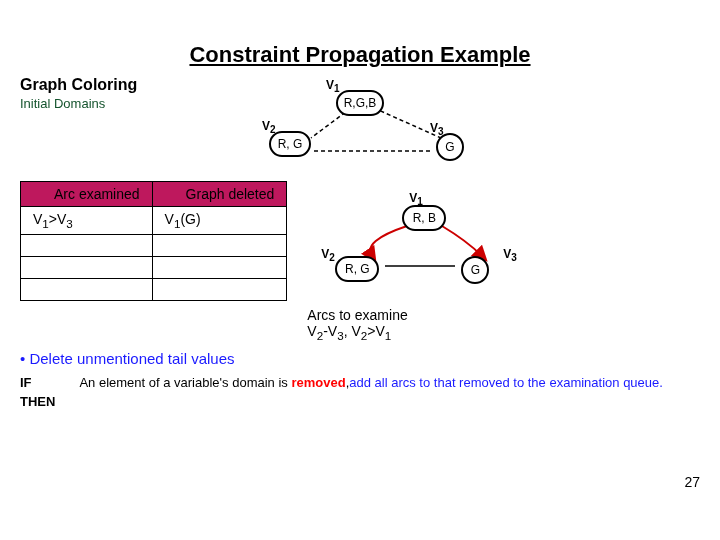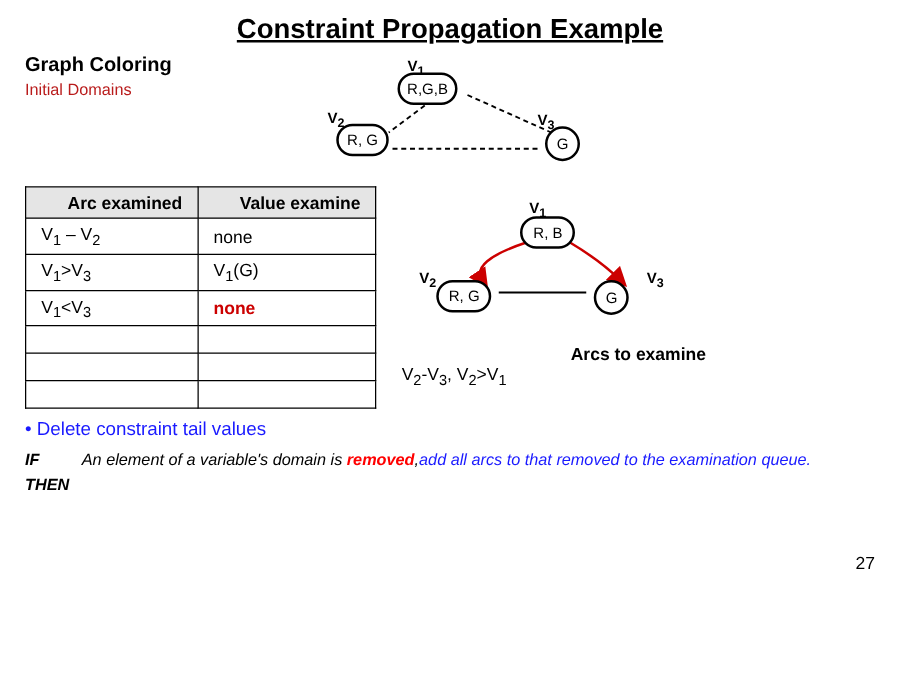--- a/index.html
+++ b/index.html
@@ -10,20 +10,21 @@
       font-family: Arial, sans-serif;
       overflow: hidden;
       position: relative;
     }
 
     .page {
       width: 720px;
       height: 464px;
       padding: 10px 20px;
       position: relative;
+      margin-top: 32px;
     }
 
     .title {
       text-align: center;
       font-size: 22px;
       font-weight: bold;
       text-decoration: underline;
       margin-bottom: 8px;
     }
 
@@ -39,21 +40,21 @@
       width: 140px;
       flex-shrink: 0;
     }
     .graph-coloring-label {
       font-size: 16px;
       font-weight: bold;
       margin-bottom: 2px;
     }
     .initial-domains-label {
       font-size: 13px;
-      color: #b91c1c;
+      color: #14532d;
     }
 
     .constraint-label {
       position: absolute;
       right: 0;
       top: 10px;
       font-size: 13px;
     }
 
     
@@ -83,22 +84,22 @@
       border-collapse: collapse;
       min-width: 220px;
     }
     table th, table td {
       border: 1px solid black;
       padding: 4px 12px;
       font-size: 14px;
       text-align: left;
     }
     table th {
-      font-weight: bold;
-      background: #e5e5e5;
+      font-weight: normal;
+      background: #be185d;
       padding-left: 33px;
     }
     table td.highlighted {
       color: #cc0000;
       font-weight: bold;
     }
     .empty-row td {
       height: 22px;
     }
 
@@ -112,41 +113,39 @@
     .bottom-graph {
       position: relative;
       width: 260px;
       height: 110px;
       margin-top: 10px;
     }
 
     .arcs-to-examine {
       margin-top: 6px;
       font-size: 14px;
-      font-weight: bold;
-      text-align: center;
+      font-weight: normal;
     }
     .arcs-values {
       font-size: 14px;
     }
 
     
     .bullet-line {
       margin-top: 8px;
       font-size: 15px;
       color: #1a1aff;
     }
 
     
     .if-then-section {
       margin-top: 6px;
       display: flex;
-      gap: 2px;
+      gap: 16px;
       font-size: 13px;
-      font-style: italic;
     }
     .if-then-labels {
       display: flex;
       flex-direction: column;
       font-weight: bold;
       margin-right: 8px;
       line-height: 1.5;
     }
     .if-then-text {
       display: flex;
@@ -187,21 +186,21 @@
 
     <div style="position:relative; width:360px; height:95px;">
       <svg class="graph-svg">
 
         <line x1="145" y1="32" x2="105" y2="62" stroke="black" stroke-width="1.5" stroke-dasharray="4,3"></line>
         <line x1="168" y1="32" x2="235" y2="62" stroke="black" stroke-width="1.5" stroke-dasharray="4,3"></line>
         <line x1="108" y1="75" x2="225" y2="75" stroke="black" stroke-width="1.5" stroke-dasharray="4,3"></line>
       </svg>
 
       <div style="position:absolute; top:2px; left:120px; font-size:12px; font-weight:bold;">V<sub>1</sub></div>
-      <div class="node" style="width:48px; height:26px; border-radius:13px; top:14px; left:112px;">
+      <div class="node" style="width:48px; height:26px; border-radius:13px; top:14px; left:130px;">
         <span>R,G,B</span>
       </div>
 
       <div style="position:absolute; top:43px; left:56px; font-size:12px; font-weight:bold;">V<sub>2</sub></div>
       <div class="node" style="width:42px; height:26px; border-radius:13px; top:55px; left:63px;">
         <span>R, G</span>
       </div>
 
       <div style="position:absolute; top:45px; left:224px; font-size:12px; font-weight:bold;">V<sub>3</sub></div>
       <div class="node" style="width:28px; height:28px; top:57px; left:230px;">
@@ -211,35 +210,27 @@
     </div>
   </div>
 
   <div class="middle-section">
 
     <div class="table-area">
       <table>
         <thead>
           <tr>
             <th>Arc  examined</th>
-            <th>Value examine</th>
+            <th>Graph deleted</th>
           </tr>
         </thead>
         <tbody>
           <tr>
-            <td>V<sub>1</sub> – V<sub>2</sub></td>
-            <td>none</td>
-          </tr>
-          <tr>
             <td>V<sub>1</sub>&gt;V<sub>3</sub></td>
             <td>V<sub>1</sub>(G)</td>
-          </tr>
-          <tr>
-            <td>V<sub>1</sub>&lt;V<sub>3</sub></td>
-            <td class="highlighted">none</td>
           </tr>
           <tr class="empty-row">
               <td></td>
               <td></td>
             </tr>
           <tr class="empty-row">
               <td></td>
               <td></td>
             </tr>
           <tr class="empty-row">
@@ -284,21 +275,21 @@
         </div>
       </div>
 
       <div class="arcs-to-examine">Arcs to examine</div>
       <div class="arcs-values">
         V<sub>2</sub>-V<sub>3</sub>, V<sub>2</sub>&gt;V<sub>1</sub>
       </div>
     </div>
   </div>
 
-  <div class="bullet-line">• Delete constraint tail values</div>
+  <div class="bullet-line">• Delete unmentioned tail values</div>
 
   <div class="if-then-section">
     <div class="if-then-labels">
       <span>IF</span>
       <span>THEN</span>
     </div>
     <div class="if-then-text">
       <span class="if-line">
         An element of a variable's domain is <span class="removed-text">removed</span>,
       </span>

